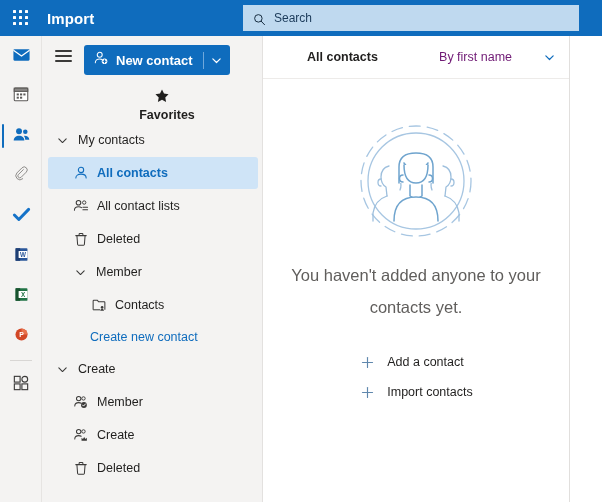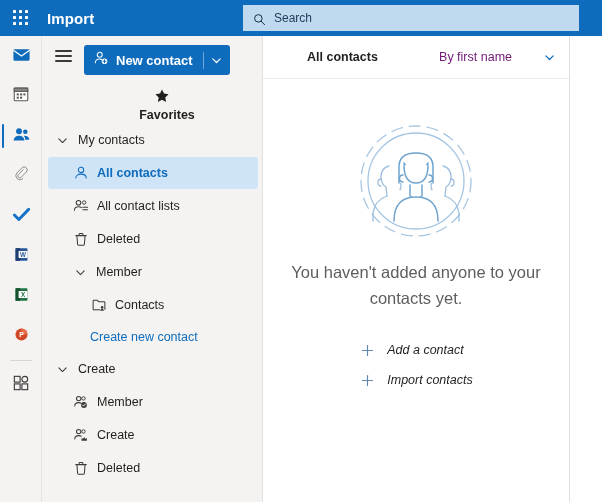--- a/index.html
+++ b/index.html
@@ -266,31 +266,30 @@
     align-items: center;
     padding-top: 42px;
   }
   .empty-art { width: 120px; height: 120px; }
   .empty-text {
     margin-top: 18px;
     width: 250px;
     text-align: center;
     font-size: 16.5px;
     color: #605e5c;
-    line-height: 26px;
+    line-height: 32px;
   }
   .actions { margin-top: 24px; }
   .action {
     display: flex;
     align-items: center;
     height: 30px;
     font-size: 12.5px;
     color: #201f1e;
     cursor: pointer;
-    font-style: italic;
   }
   .action .plus {
     width: 16px; height: 16px;
     display: flex; align-items: center; justify-content: center;
     flex: 0 0 auto;
   }
   .action .alabel { margin-left: 12px; }
 
   
   .detailpane {

